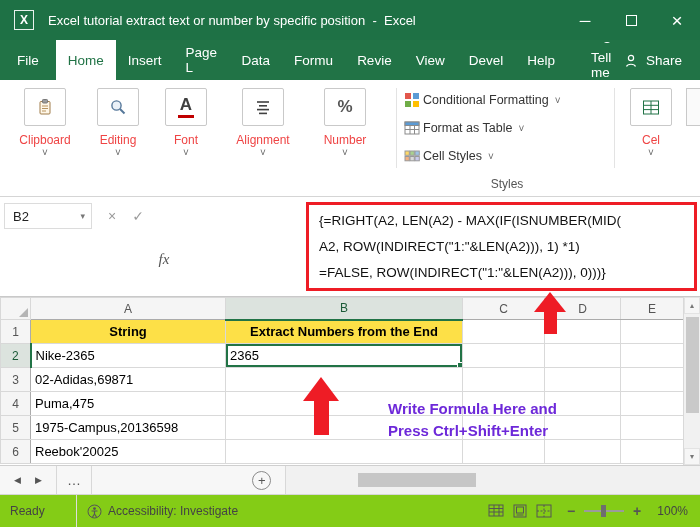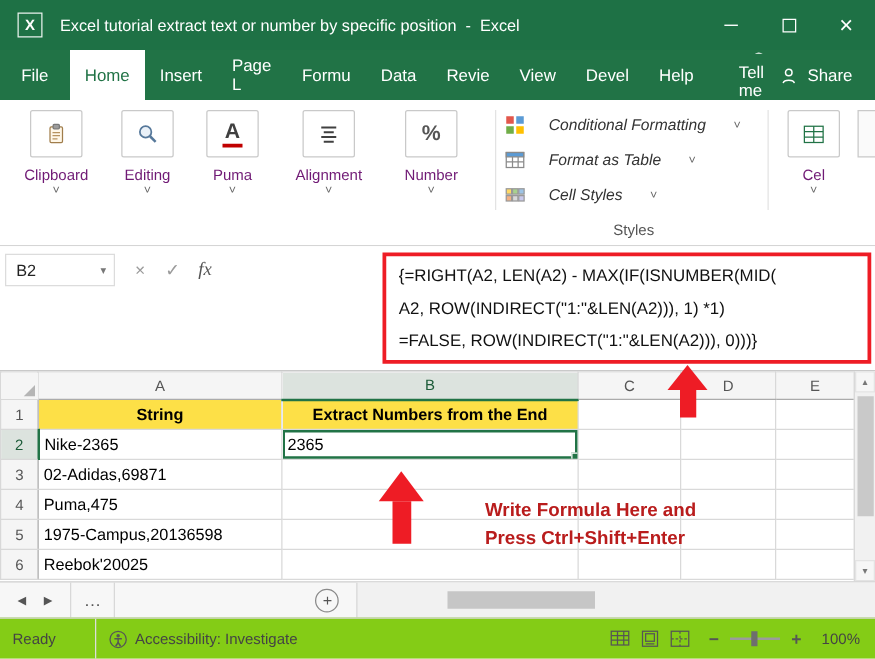--- a/index.html
+++ b/index.html
@@ -20,51 +20,51 @@
   .rtab { display:flex; align-items:center; padding:0 12px; font-size:13.5px; cursor:default; }
   .rtab.file { padding:0 17px; }
   .rtab.active { background:#fff; color:#217346; }
   .tellme { display:flex; align-items:center; gap:7px; margin-left:24px; font-size:13.5px;flex-direction:column; }
   .share-box { margin-left:auto; display:flex; align-items:center; gap:7px; padding-right:18px; font-size:13.5px; }
 
   
   .ribbon { position:absolute; top:80px; left:0; right:0; height:117px; background:#fff; border-bottom:1px solid #D5D5D5; }
   .rgroup { position:absolute; top:8px; display:flex; flex-direction:column; align-items:center; }
   .rbtn { width:42px; height:38px; border:1px solid #C9C9C9; border-radius:2px; display:flex; align-items:center; justify-content:center; background:#fff; }
-  .rlabel { margin-top:7px; font-size:12px; color:#701a75; white-space:nowrap; }
+  .rlabel { margin-top:7px; font-size:12px; color:#ef4444; white-space:nowrap; }
   .rchev { margin-top:1px; font-size:10px; color:#666; line-height:1; }
   .font-a { font-size:17px; font-weight:bold; color:#404040; border-bottom:3px solid #C00000; line-height:1.1; padding:0 2px; }
   .num-pct { font-size:17px; color:#555; font-weight:bold; }
   .vsep { position:absolute; top:8px; bottom:28px; width:1px; background:#E3E3E3; }
   .styles-list { position:absolute; left:404px; top:6px; width:206px; }
-  .styles-item { height:28px; display:flex; align-items:center; gap:19px; font-size:12.5px; color:#333;font-style:italic; }
+  .styles-item { height:28px; display:flex; align-items:center; gap:3px; font-size:12.5px; color:#333; }
   .styles-item .ichev { font-size:10px; color:#666; margin-left:3px; }
   .styles-caption { position:absolute; left:404px; width:206px; bottom:5px; text-align:center; font-size:12px; color:#555; }
   .partial-box { position:absolute; left:686px; top:8px; width:22px; height:38px; border:1px solid #C9C9C9; background:#FAFAFA; }
 
   
   .formula-bar { position:absolute; top:197px; left:0; right:0; height:100px; background:#fff; border-bottom:1px solid #C9C9C9; }
   .name-box { position:absolute; left:4px; top:6px; width:88px; height:26px; display:flex; align-items:center; border:1px solid #DCDCDC; }
   .name-box-text { padding-left:8px; font-size:13px; color:#222; flex:1; }
   .name-box-caret { font-size:9px; color:#777; padding-right:6px; }
   .fb-btn { position:absolute; top:6px; width:24px; height:26px; display:flex; align-items:center; justify-content:center; color:#9B9B9B; font-size:14px; }
-  .fb-btn.fx-btn { color:#555; font-family:"Liberation Serif", serif; font-style:italic; font-size:15px; }
+  .fb-btn.fx-btn { color:#555; font-family:"Liberation Serif", serif; font-style:italic; font-size:15px;margin-top:43px; }
   .formula-annotation { position:absolute; left:306px; top:5px; width:391px; height:89px; border:3px solid #EE1C25; background:#fff; padding:3px 0 0 10px; }
   .fline { font-size:13.5px; line-height:26px; color:#111; white-space:pre; }
 
   
   .arrow-up { position:absolute; display:flex; flex-direction:column; align-items:center; z-index:6; }
   .arrow-head { width:0; height:0; border-left:16px solid transparent; border-right:16px solid transparent; border-bottom:20px solid #EE1C25; }
   .arrow-head.big { border-left-width:18px; border-right-width:18px; border-bottom-width:24px; }
   .arrow-stem { width:13px; background:#EE1C25; }
   .arrow-stem.wide { width:15px; }
   .arrow-formula { left:534px; top:292px; }
   .arrow-cell { left:303px; top:377px; }
   .note-text { position:absolute; left:388px; top:398px; z-index:6; }
-  .note-text div { font-size:15px; font-weight:bold; color:#b91c1c; line-height:22px; white-space:nowrap; }
+  .note-text div { font-size:15px; font-weight:bold; color:#6d28d9; line-height:22px; white-space:nowrap; }
 
   
   .grid { position:absolute; top:297px; left:0; width:683px; height:168px; background:#fff; }
   table.sheet { border-collapse:collapse; table-layout:fixed; width:683px; }
   table.sheet th, table.sheet td { overflow:hidden; }
   .hdr { background:#F5F5F5; border:1px solid #D8D8D8; border-bottom:1px solid #ABABAB; font-size:12px; color:#555; text-align:center; font-weight:normal; height:22px; }
   .hdr.sel { background:#DCE3DE; border-bottom:2px solid #217346; color:#1C5B38; }
   .rowhdr { background:#F5F5F5; border:1px solid #D8D8D8; border-right:1px solid #ABABAB; font-size:12px; color:#555; text-align:center; font-weight:normal; }
   .rowhdr.sel { background:#DCE3DE; border-right:2px solid #217346; color:#1C5B38; }
   .corner { background:#F5F5F5; border:1px solid #D8D8D8; position:relative; }
@@ -124,22 +124,22 @@
         <span class="close-glyph">×</span>
       </div>
     </div>
   </div>
 
   <div class="ribbon-tabs">
     <div class="rtab file">File</div>
     <div class="rtab active">Home</div>
     <div class="rtab">Insert</div>
     <div class="rtab">Page L</div>
+    <div class="rtab">Data</div>
     <div class="rtab">Formu</div>
-    <div class="rtab">Data</div>
     <div class="rtab">Revie</div>
     <div class="rtab">View</div>
     <div class="rtab">Devel</div>
     <div class="rtab">Help</div>
     <div class="tellme">
       <svg width="16" height="15">
           <circle cx="8" cy="6.5" r="4" fill="none" stroke="#fff" stroke-width="1.2"></circle>
           <line x1="6.3" y1="11.5" x2="9.7" y2="11.5" stroke="#fff" stroke-width="1.2"></line>
           <line x1="6.8" y1="13.3" x2="9.2" y2="13.3" stroke="#fff" stroke-width="1.2"></line>
         </svg>
@@ -178,21 +178,21 @@
           </svg>
       </div>
       <div class="rlabel">Editing</div>
       <div class="rchev">˅</div>
     </div>
 
     <div class="rgroup" style="left:158px;width:56px;">
       <div class="rbtn">
         <span class="font-a">A</span>
       </div>
-      <div class="rlabel">Puma</div>
+      <div class="rlabel">Font</div>
       <div class="rchev">˅</div>
     </div>
 
     <div class="rgroup" style="left:228px;width:70px;">
       <div class="rbtn">
         <svg width="18" height="17">
             <line x1="3" y1="3" x2="15" y2="3" stroke="#404040" stroke-width="1.6"></line>
             <line x1="5" y1="6.8" x2="13" y2="6.8" stroke="#404040" stroke-width="1.6"></line>
             <line x1="3" y1="10.6" x2="15" y2="10.6" stroke="#404040" stroke-width="1.6"></line>
             <line x1="5" y1="14.4" x2="13" y2="14.4" stroke="#404040" stroke-width="1.6"></line>

